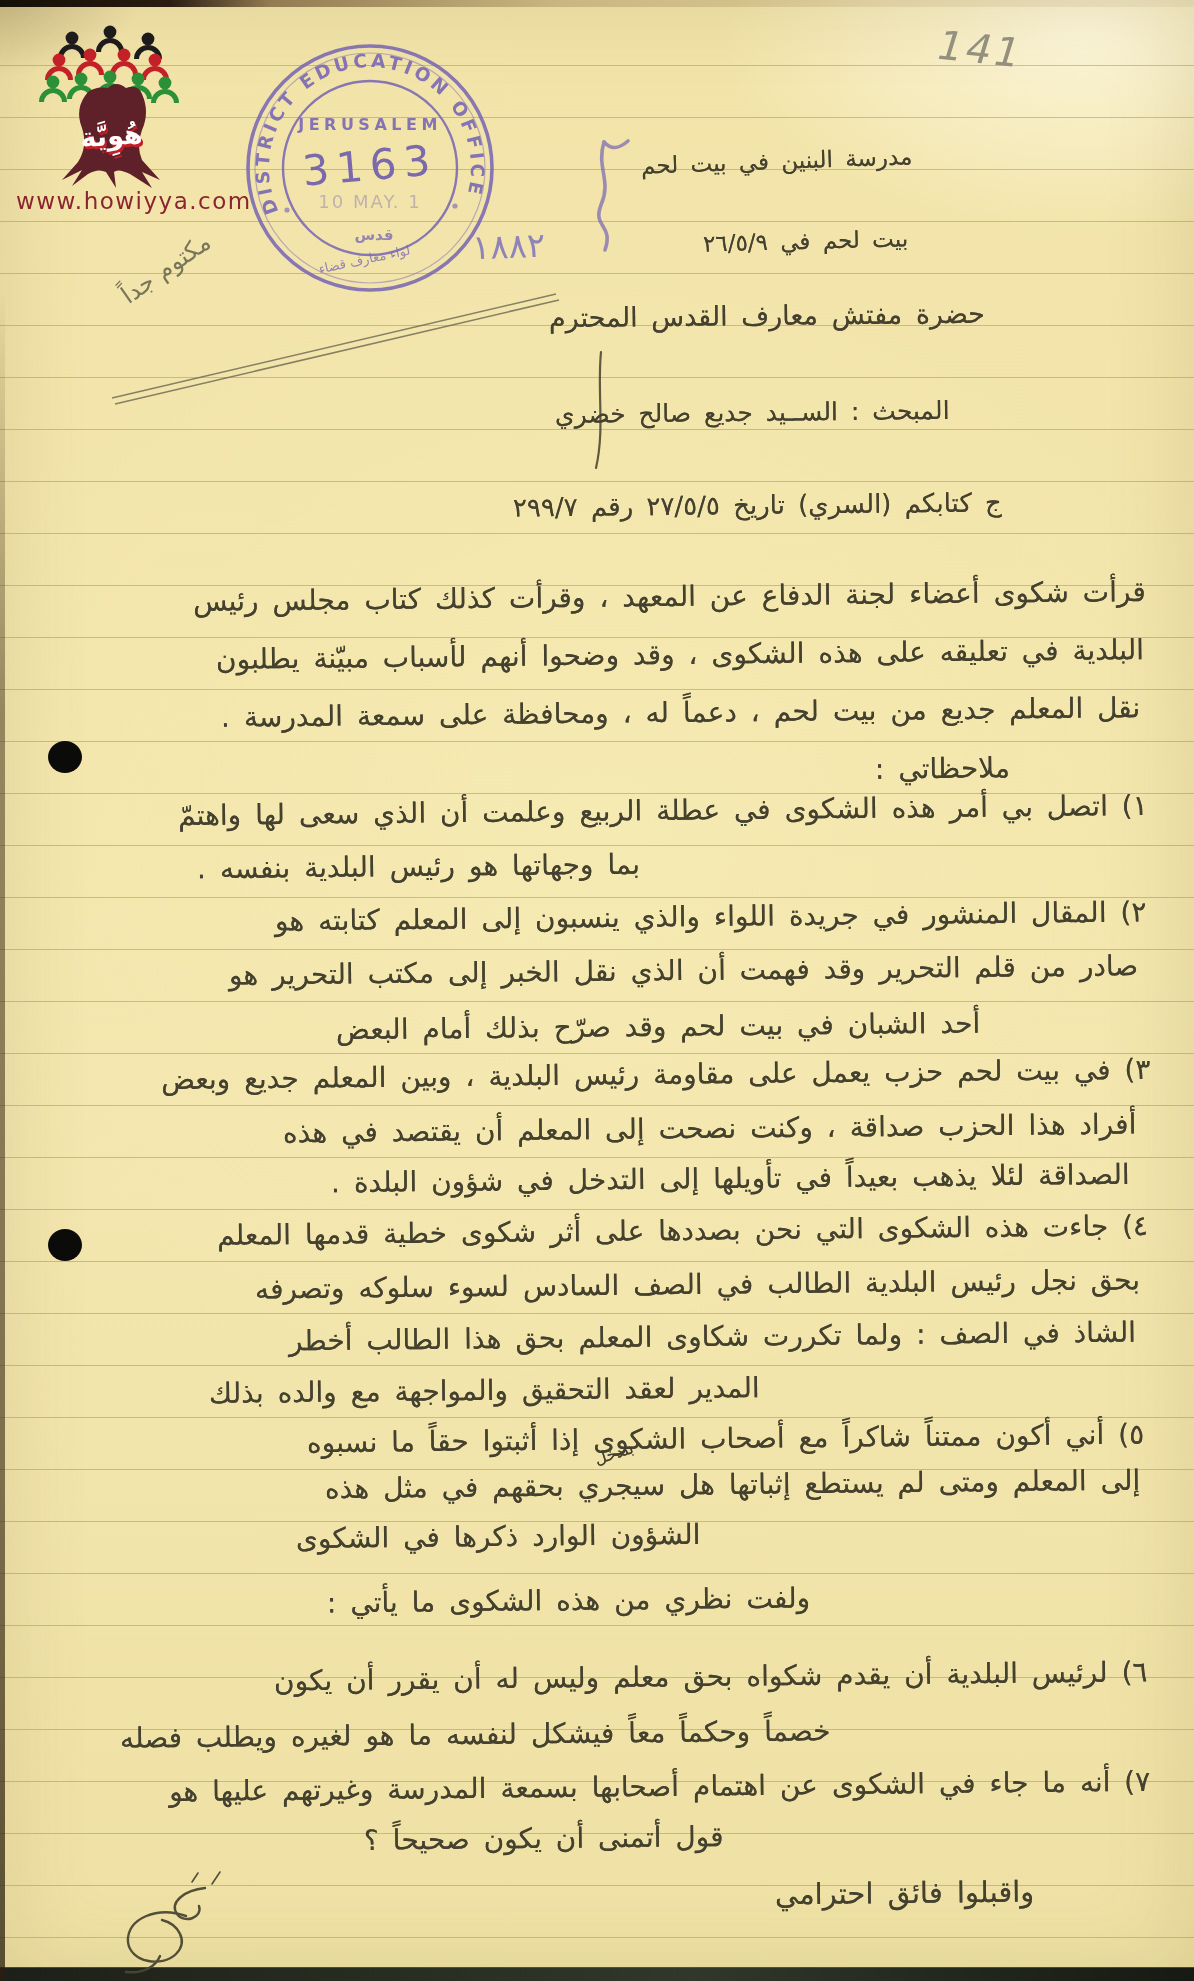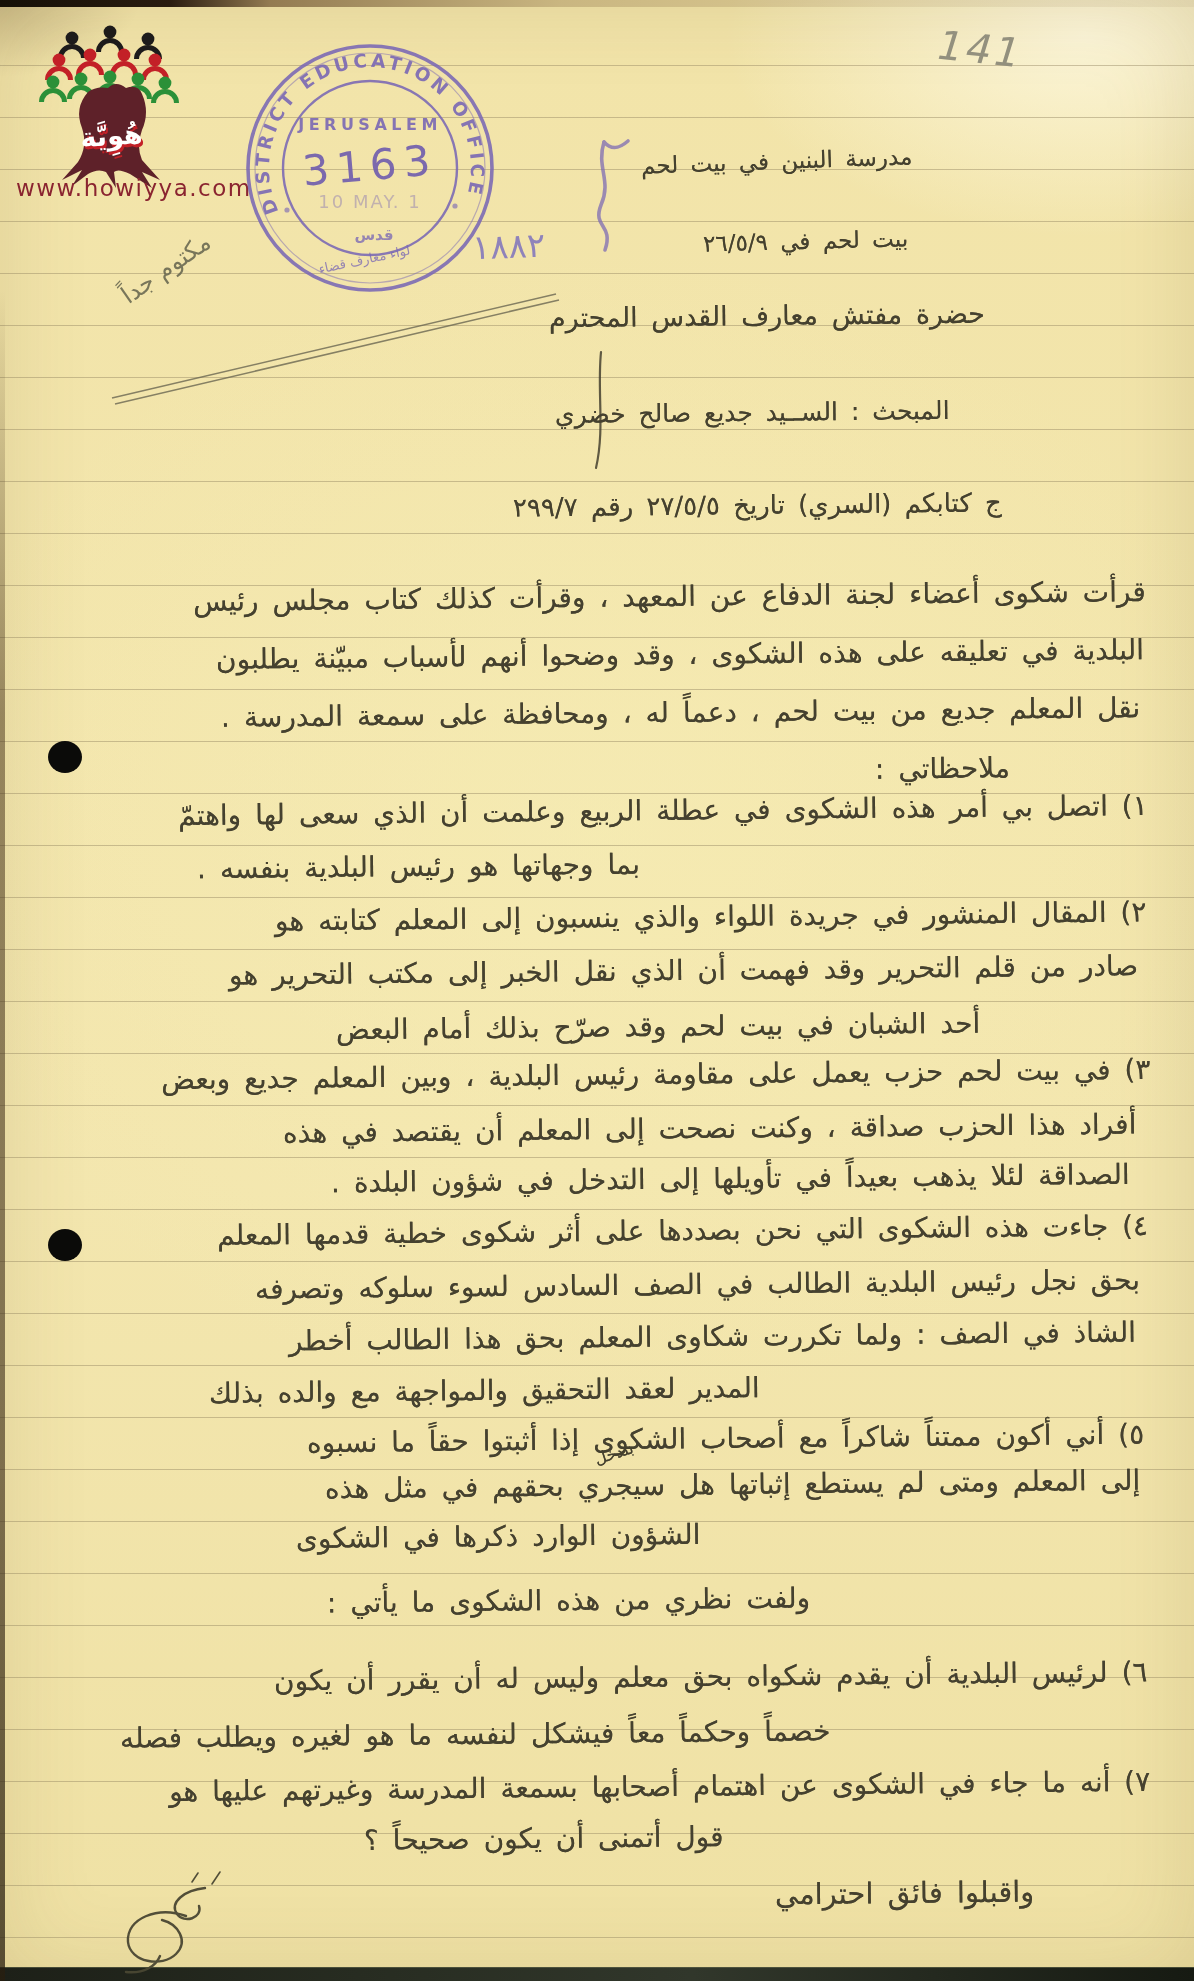--- a/index.html
+++ b/index.html
@@ -21,21 +21,21 @@
       rgba(130,100,60,.3) 560px,rgba(140,110,70,.14) 880px,rgba(160,140,100,.12) 100%);}
   .edge-bottom{position:absolute;bottom:0;left:0;right:0;height:13px;
     border-top:1px solid rgba(95,100,72,.65);
     background:linear-gradient(to right,#1d2018,#272c21 30%,#31372b 58%,#161a12);}
   .edge-left{position:absolute;left:0;top:290px;bottom:0;width:5px;
     background:linear-gradient(to bottom,rgba(0,0,0,0),rgba(70,50,25,.5) 25%,rgba(60,45,25,.62) 70%,rgba(40,30,15,.75));}
   .hl{position:absolute;direction:rtl;white-space:nowrap;color:#45412f;
       font:28px "DejaVu Sans",sans-serif;word-spacing:5px;letter-spacing:.3px;
       text-shadow:0 0 .6px rgba(69,65,47,.8);transform:rotate(-.6deg);}
   .hole{position:absolute;width:34px;height:32px;border-radius:50%;background:#0b0b09;}
-  .url{position:absolute;left:16px;top:175px;color:#8a2430;letter-spacing:1.5px;
+  .url{position:absolute;left:16px;top:188px;color:#8a2430;letter-spacing:1.5px;
       font:400 23px "DejaVu Sans",sans-serif;text-align:right;}
   .pagenum{position:absolute;left:938px;top:26px;color:#93907e;
       font:italic 400 40px "DejaVu Sans",sans-serif;letter-spacing:3px;transform:rotate(6deg);}
   .regnum{position:absolute;right:649px;top:226px;color:#8276bd;opacity:.88;
       font:34px "DejaVu Sans",sans-serif;letter-spacing:12px;transform:rotate(-2deg);direction:ltr;}
   .pencil-note{position:absolute;left:124px;top:284px;color:#6b6a52;opacity:.9;
       font:24px "DejaVu Sans",sans-serif;transform:rotate(-35deg);transform-origin:left center;
       direction:rtl;white-space:nowrap;}
   svg text{font-family:"DejaVu Sans",sans-serif;}
 </style>

